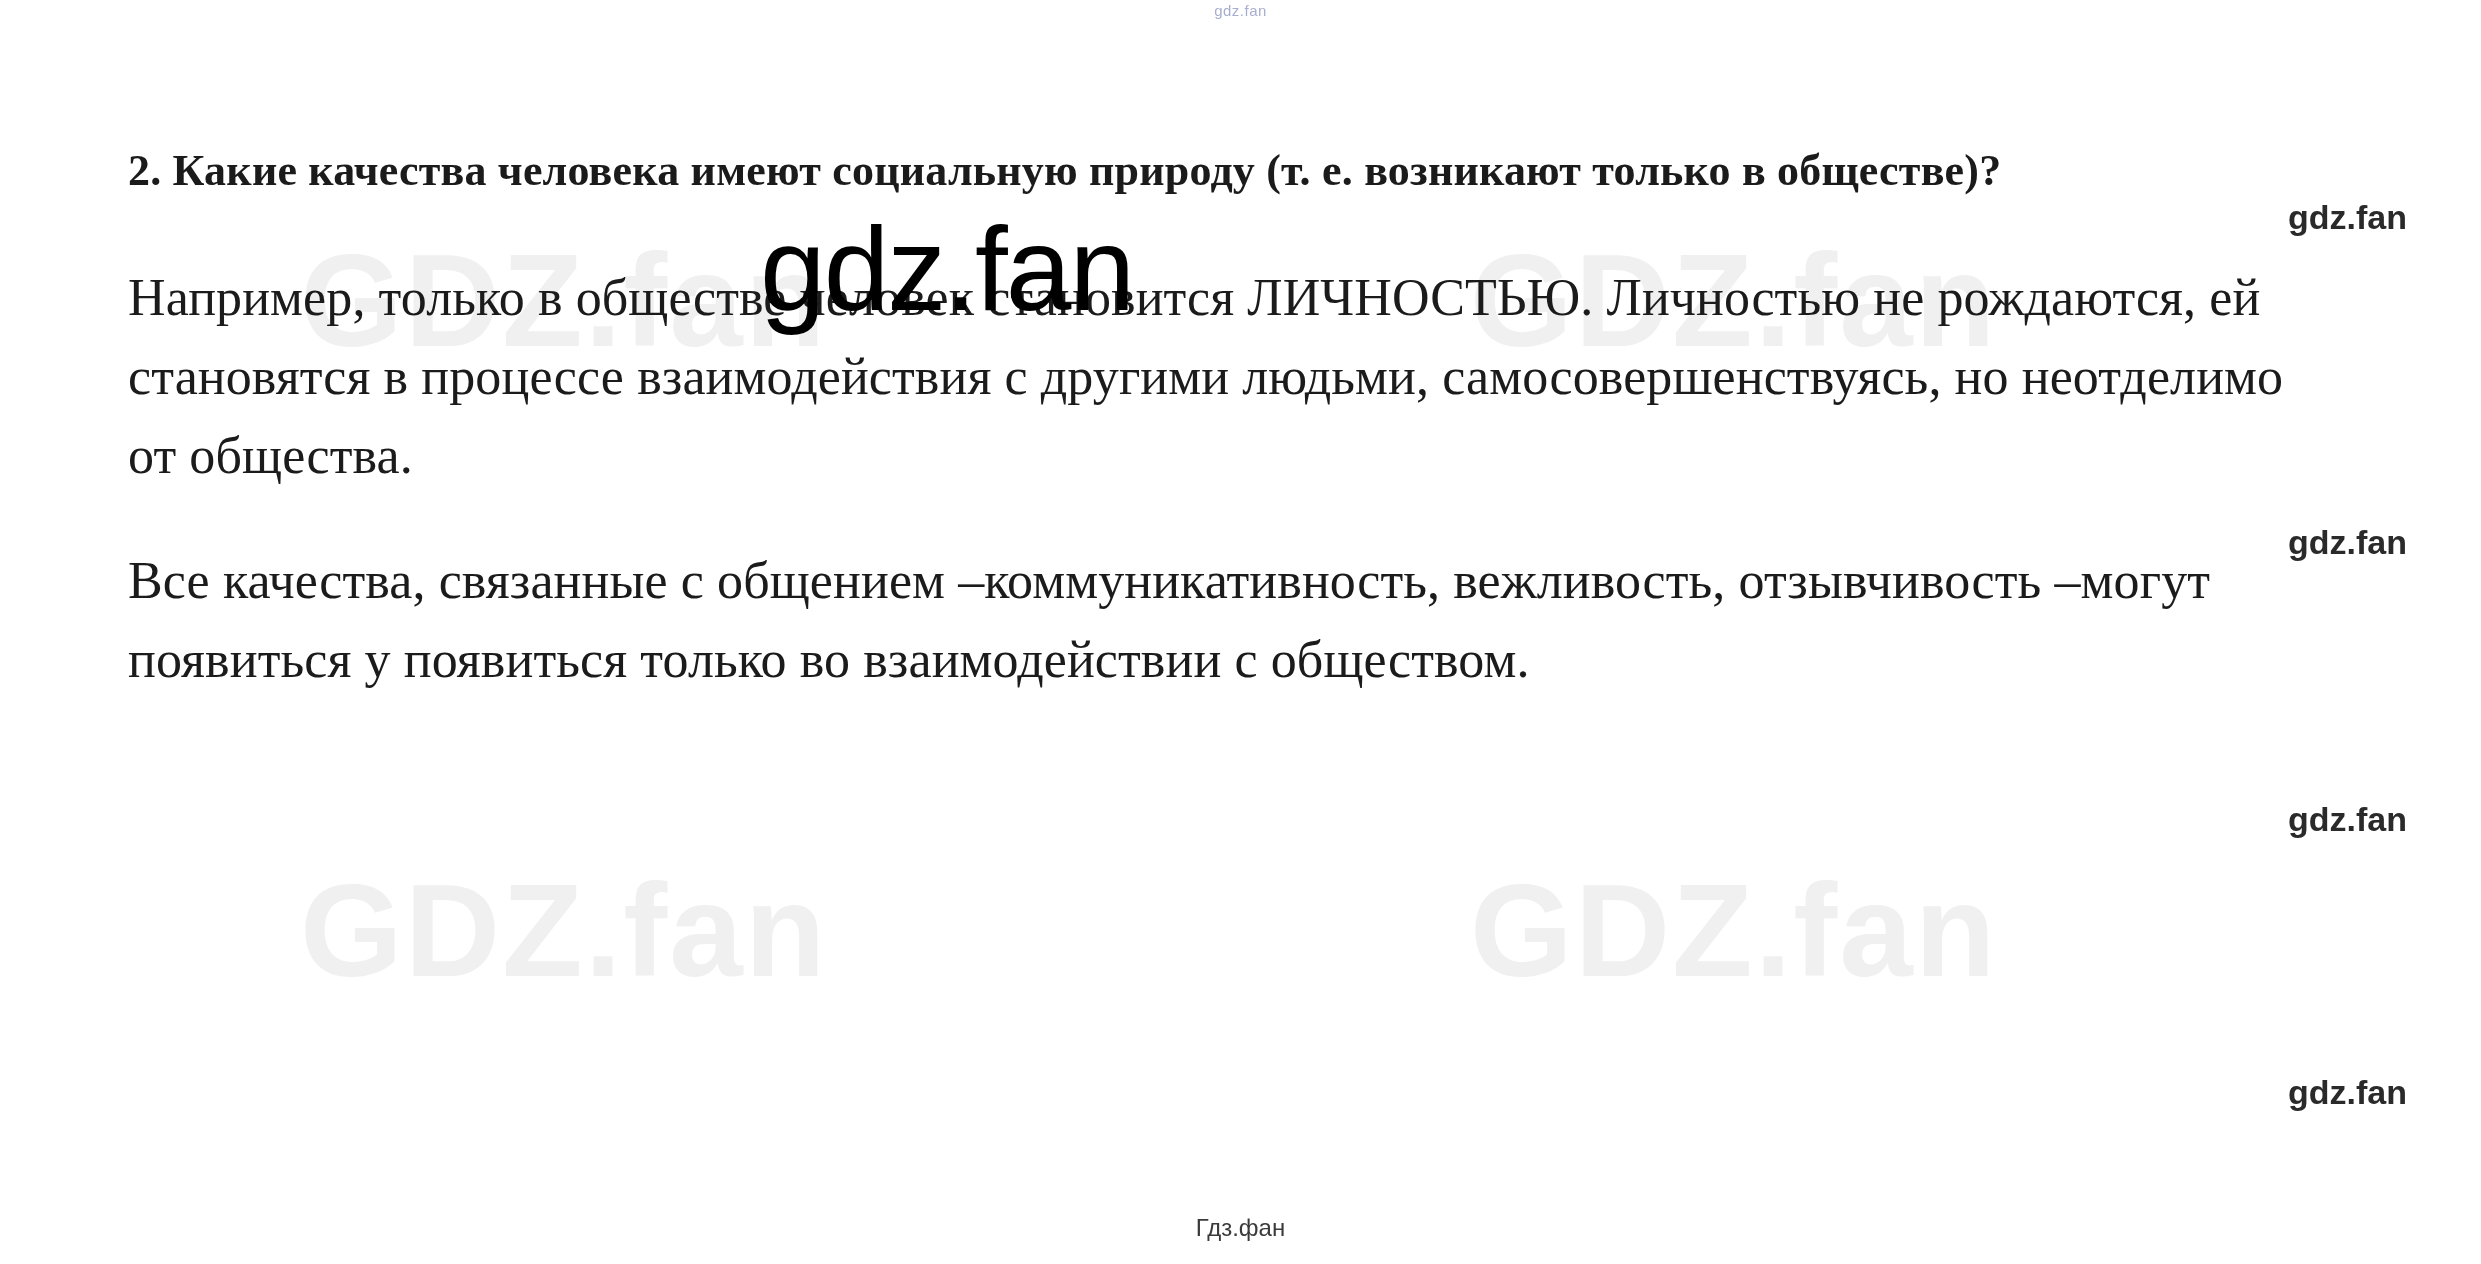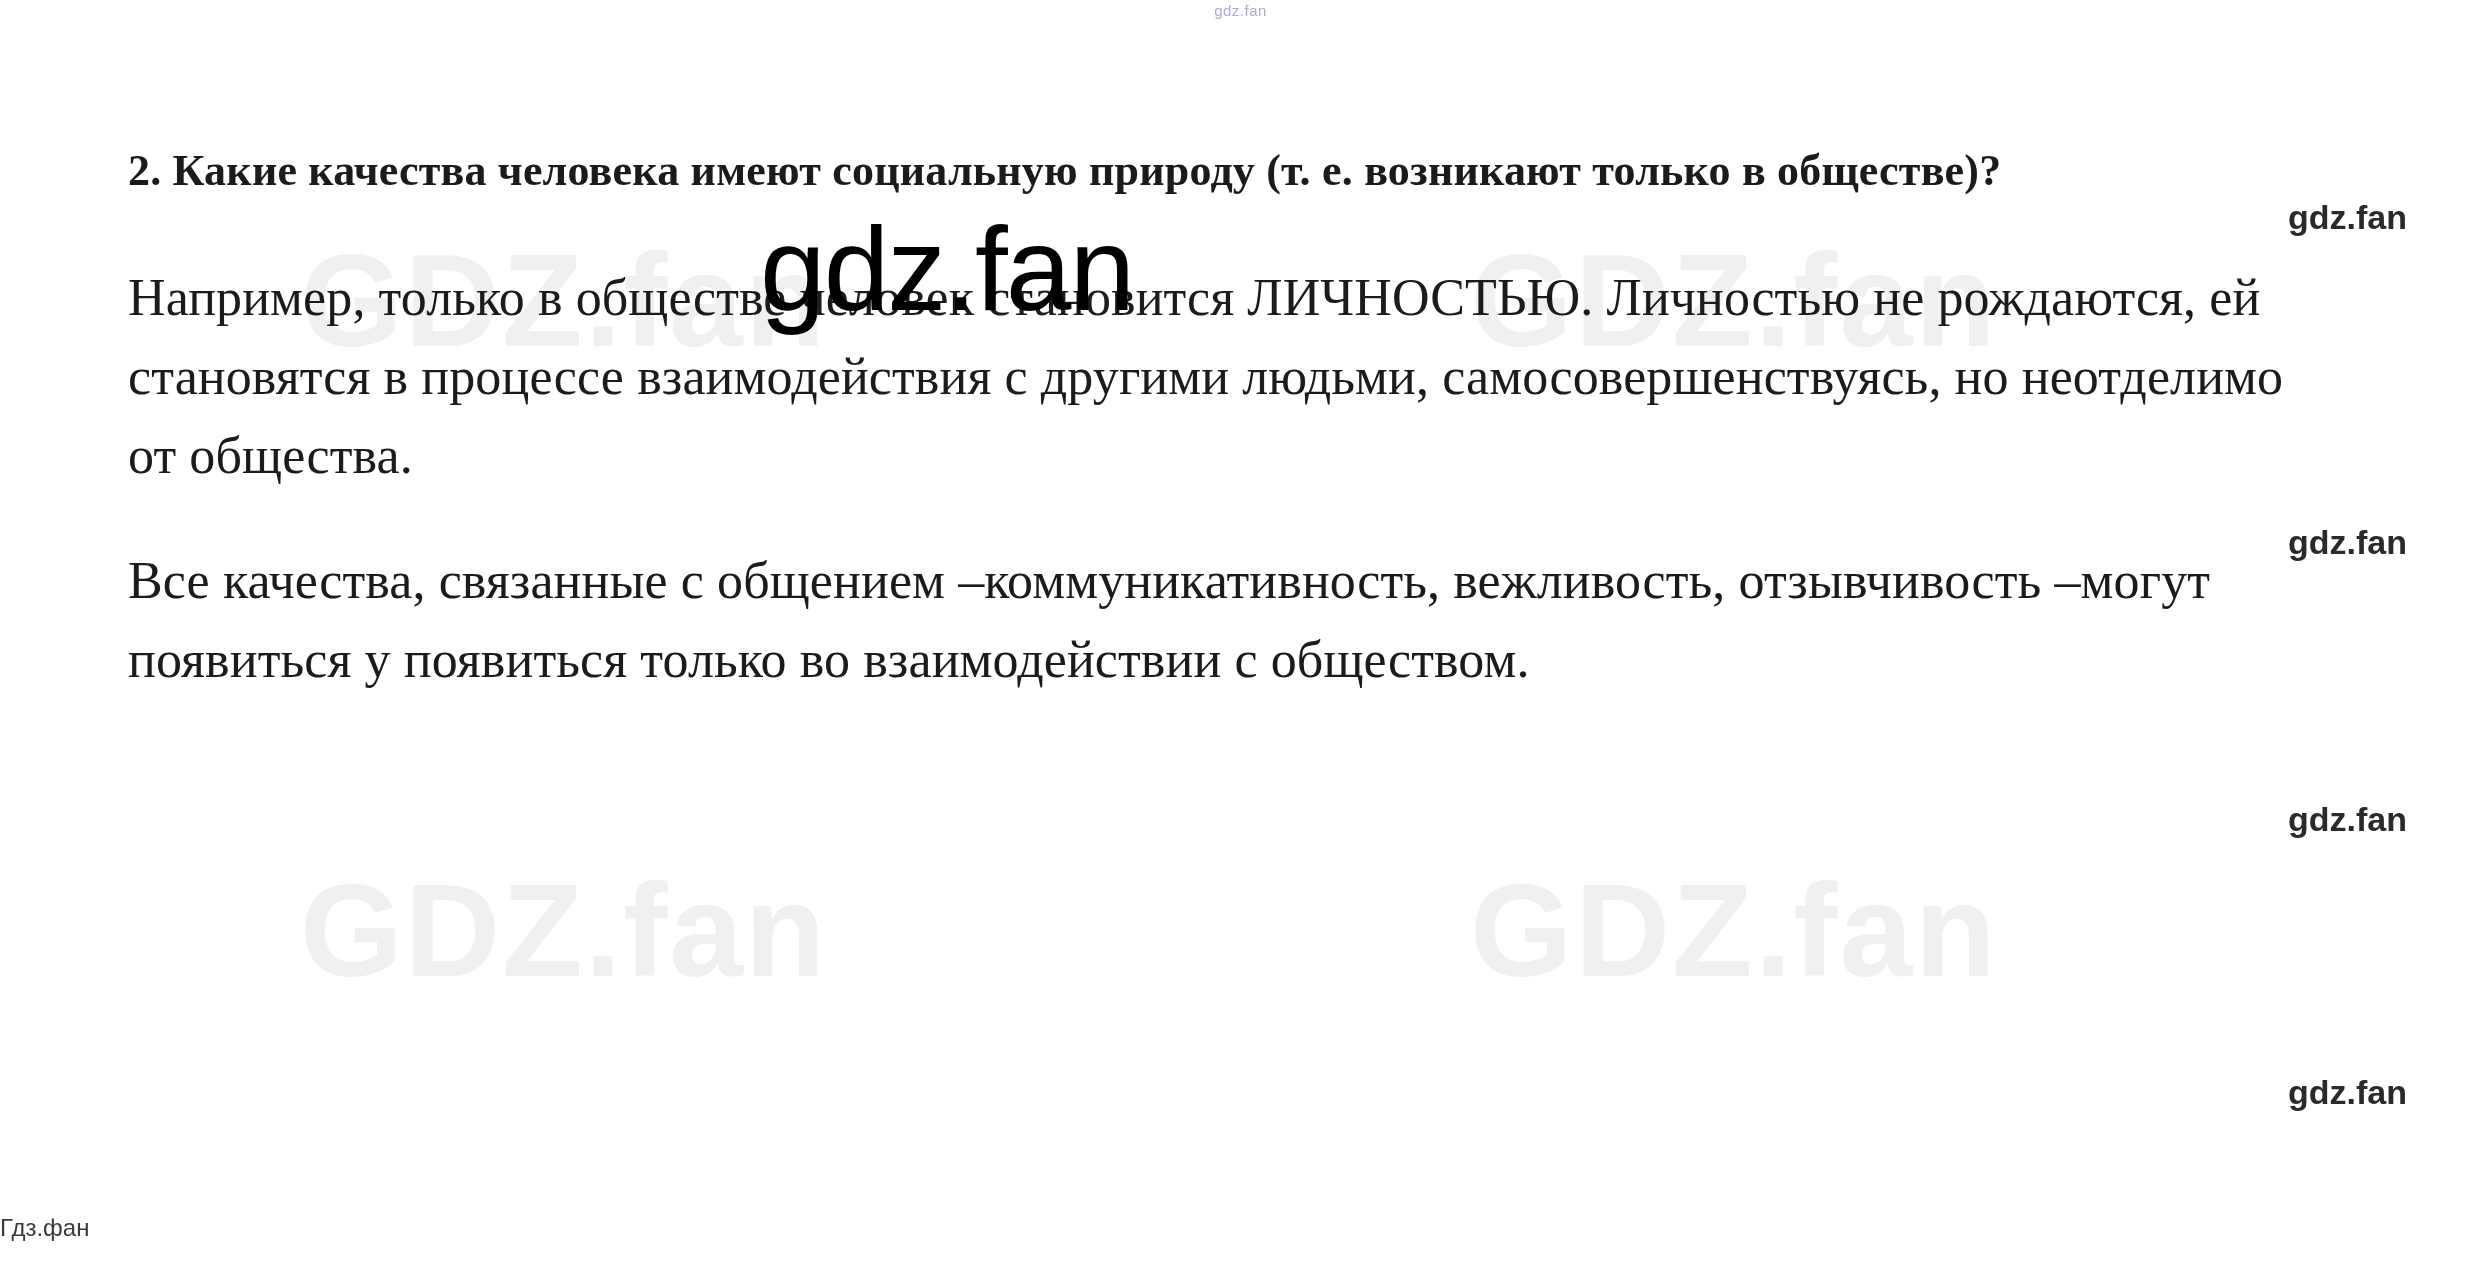--- a/index.html
+++ b/index.html
@@ -96,21 +96,21 @@
     letter-spacing: 0.1px;
   }
   p.body-par:last-child { margin-bottom: 0; }
 
   
   .footer {
     position: absolute;
     bottom: 22px;
     left: 0;
     width: 100%;
-    text-align: left;
+    text-align: center;
     font-family: "Liberation Sans", sans-serif;
     font-size: 24px;
     color: #3a3a3a;
   }
 </style>
 </head>
 <body>
 
 <div class="top-watermark">gdz.fan</div>
 

